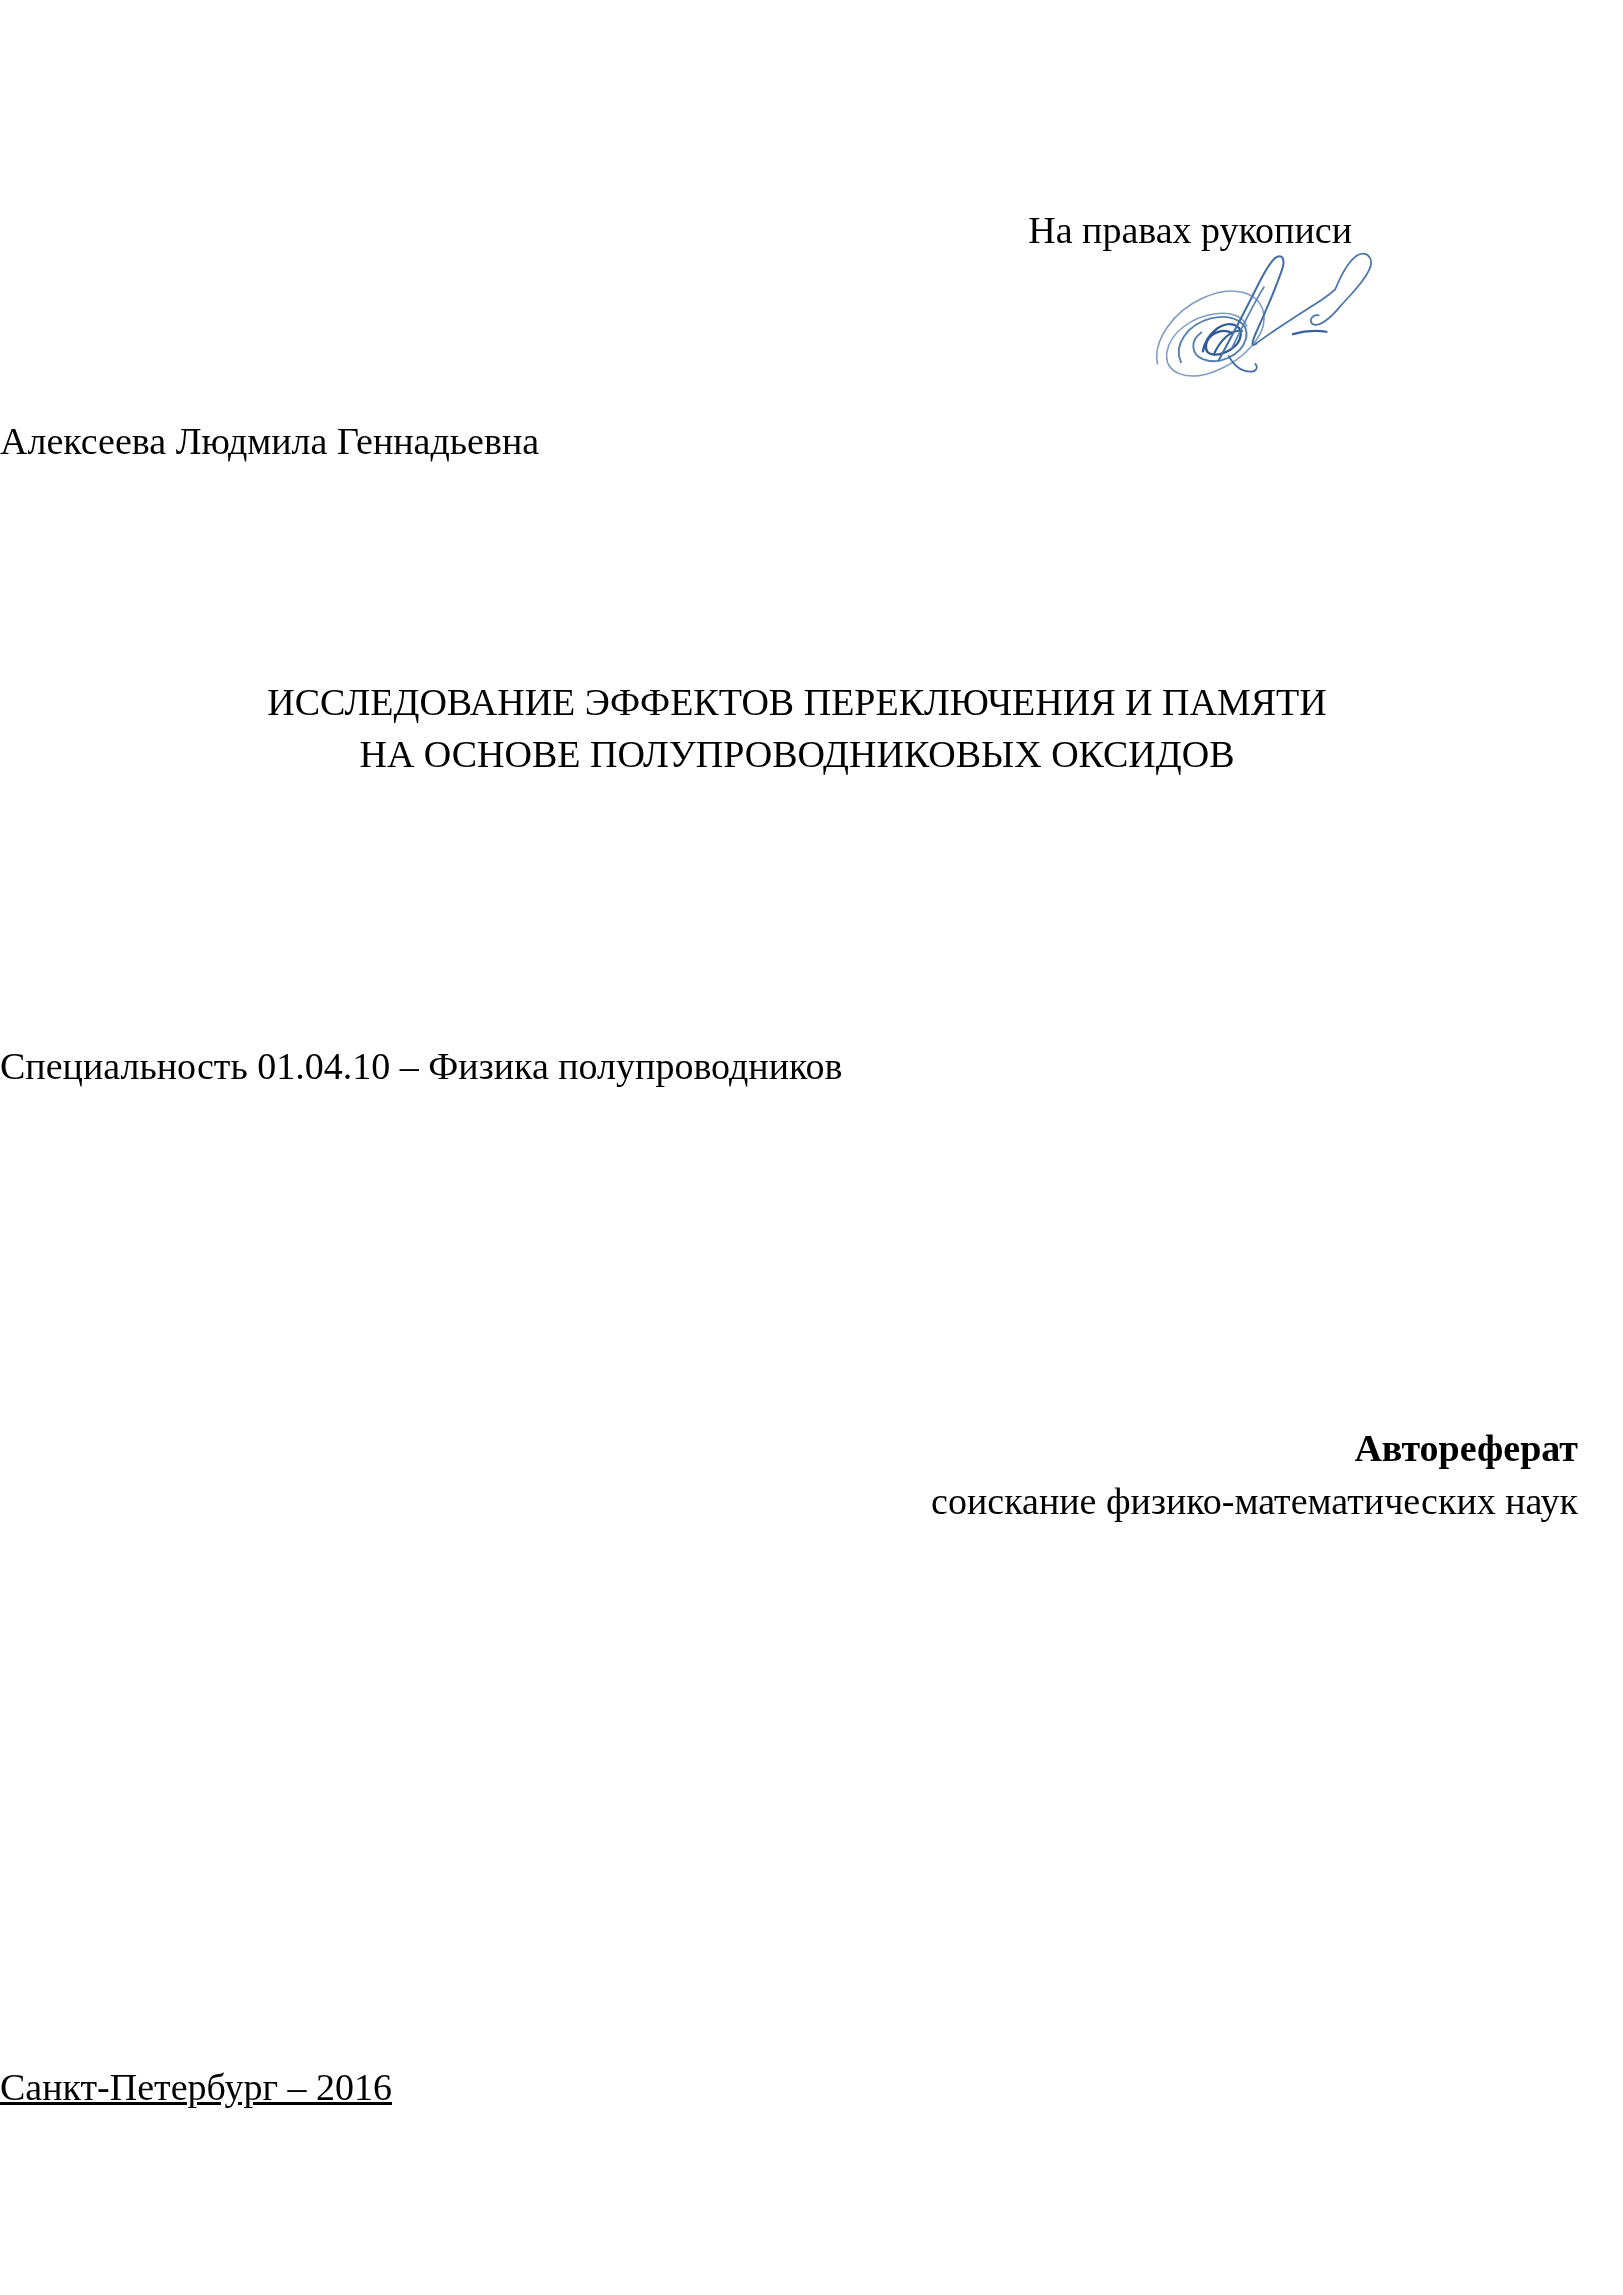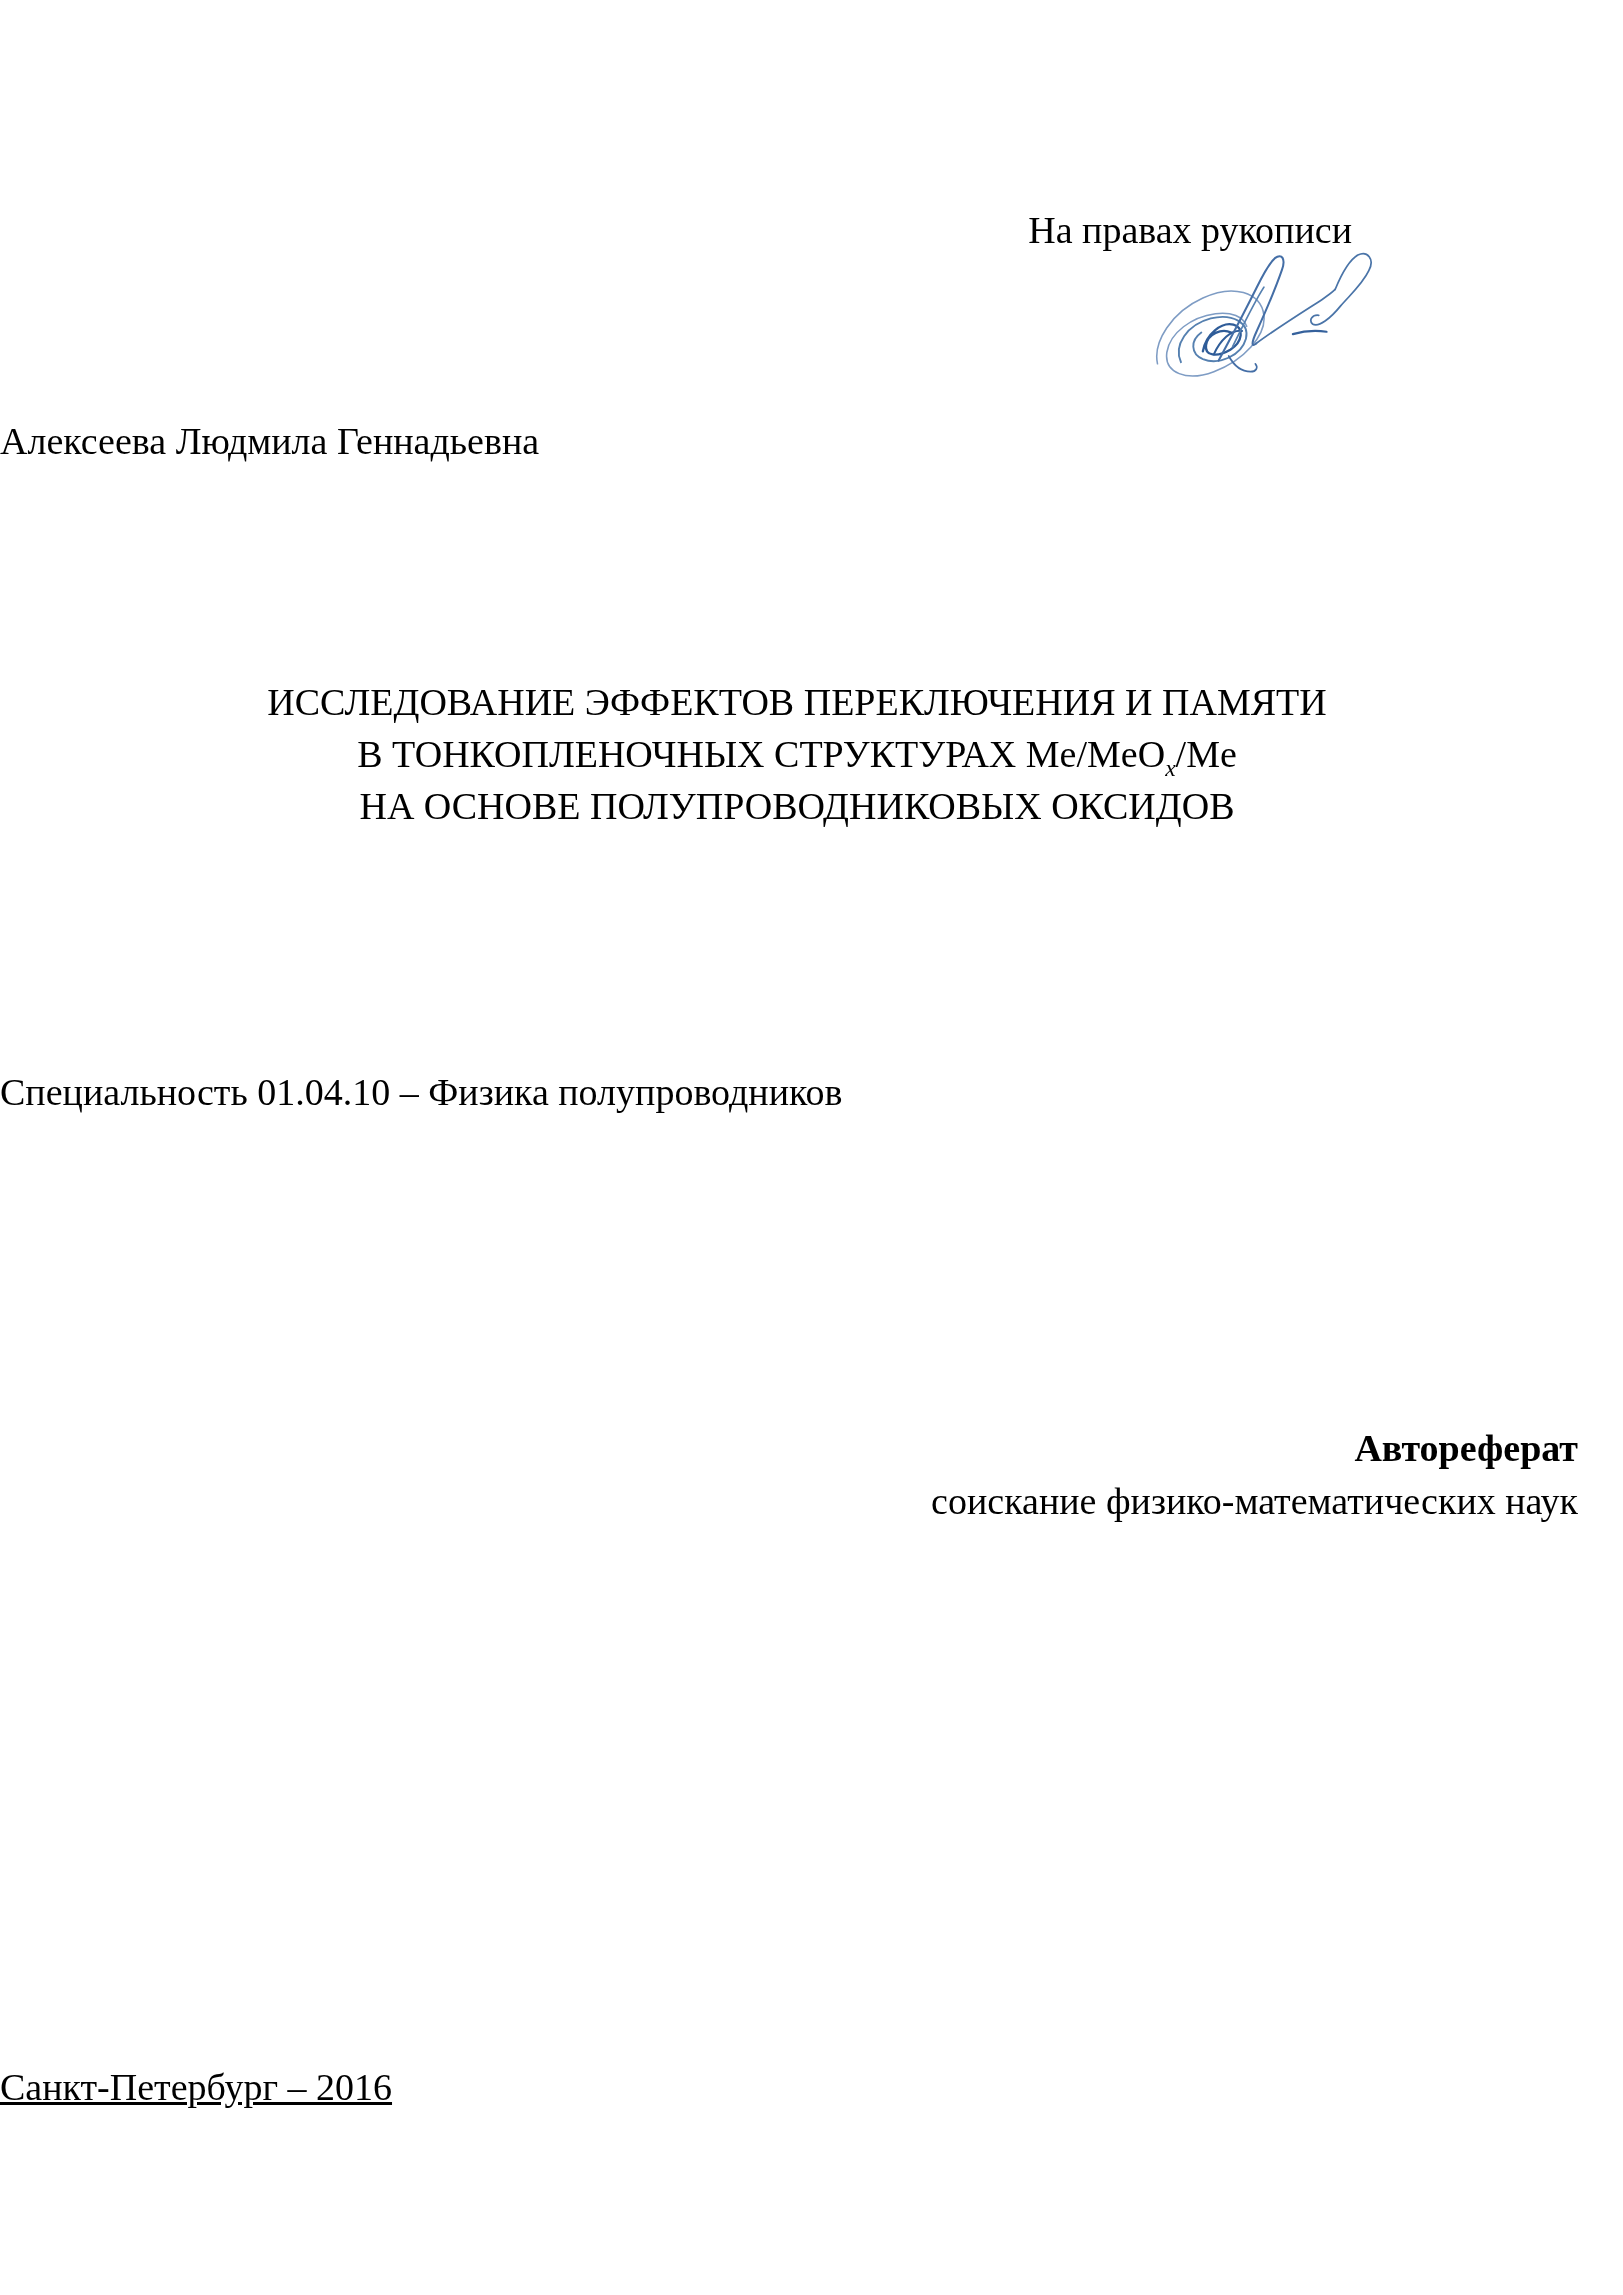--- a/index.html
+++ b/index.html
@@ -53,21 +53,21 @@
     font-size: 38px;
     line-height: 52px;
   }
   .title-block .t-line { white-space: nowrap; padding-left: 16px; }
   .title-block sub {
     font-size: 23.6px;
     font-style: italic;
     line-height: 0;
   }
   .speciality {
-    top: 1070px;
+    top: 1044px;
     font-family: Liberation Serif, serif;
   }
   .abstract-block {
     position: absolute;
     left: 0;
     top: 1422px;
     width: 100%;
     text-align: right;
     font-size: 38px;
     line-height: 53px;
@@ -98,21 +98,20 @@
       <path stroke="#4a74a8" stroke-width="2.2" d="M 231,53 C 238,36 248,16 260,9 C 272,3 282,14 274,29 C 266,46 250,60 238,74 C 225,90 210,102 202,97 C 197,92 202,85 210,86"></path>
       <path stroke="#35619c" stroke-width="2.8" d="M 177,110 C 191,106 206,105 220,107"></path>
       <path stroke="#446ea6" stroke-width="2.2" d="M 95,138 C 101,149 111,158 123,158 C 130,158 133,153 129,148"></path>
     </g>
   </svg>
 
   <div class="line author">Алексеева Людмила Геннадьевна</div>
 
   <div class="title-block">
     <div class="t-line">ИССЛЕДОВАНИЕ ЭФФЕКТОВ ПЕРЕКЛЮЧЕНИЯ И ПАМЯТИ</div>
-    <div class="t-line"><span>В ТОНКОПЛЕНОЧНЫХ СТРУКТУРАХ Me/MeO</span><sub><i>x</i></sub><span>/Me</span></div>
     <div class="t-line">НА ОСНОВЕ ПОЛУПРОВОДНИКОВЫХ ОКСИДОВ</div>
   </div>
 
   <div class="line speciality">Специальность 01.04.10 – Физика полупроводников</div>
 
   <div class="abstract-block">
     <div class="a-line abstract-heading">Автореферат</div>
     <div class="a-line">соискание физико-математических наук</div>
   </div>
 

